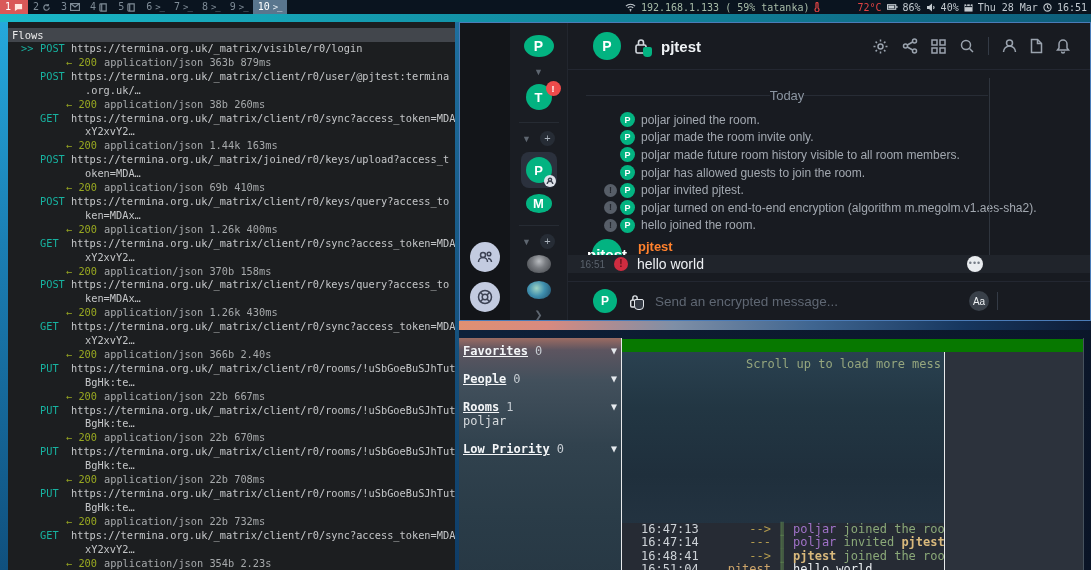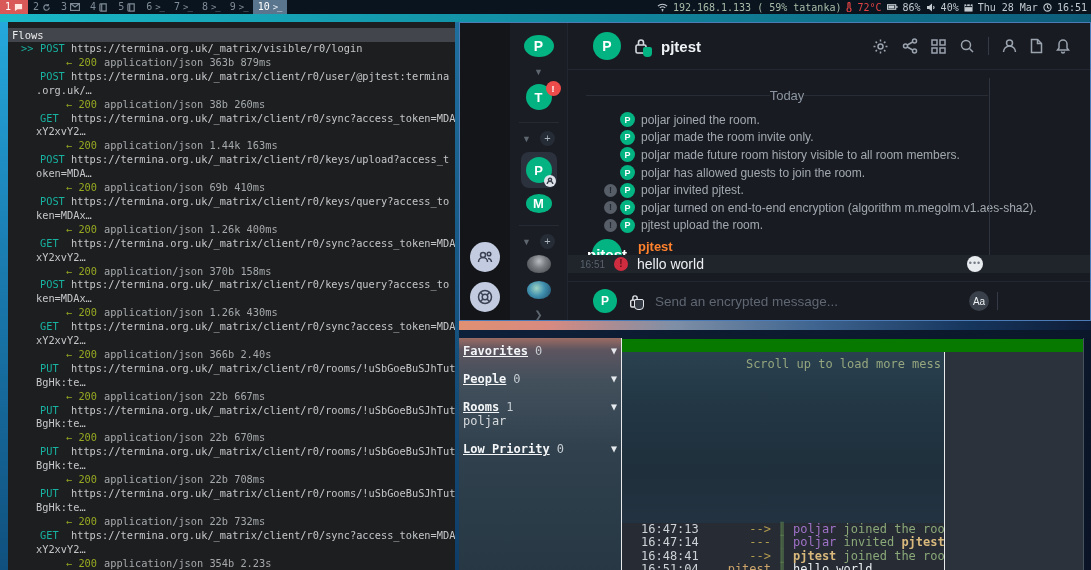--- a/index.html
+++ b/index.html
@@ -22,32 +22,32 @@
   .ws{display:flex;align-items:center;gap:3px;padding:0 5px;height:14px;}
   .ws .wsn{line-height:14px;}
   .ws.urgent{background:#d95858;color:#fff;}
   .ws.urgent svg{stroke:#ffe7e0;}
   .ws.focused{background:#5a768e;color:#fff;}
   .ws svg{stroke:#7e8b96;fill:none;stroke-width:1.3;}
   .wsterm{font-size:9px;letter-spacing:-1px;}
   .ws.focused .wsterm{color:#e6edf3;}
   .tstatus{margin-left:auto;display:flex;align-items:center;gap:5px;padding-right:4px;color:#c3cad0;white-space:pre;}
   .tstatus .net{color:#a8bca8;}
-  .tstatus .temp{color:#e04343;}
+  .tstatus .temp{color:#e04343;margin-left:32px;}
   .tstatus svg{stroke:#c3cad0;fill:none;stroke-width:1.2;}
   .tstatus .thermo svg{stroke:#e04343;}
 
   
   .mitm{position:absolute;left:8px;top:22px;width:447px;height:548px;background:#1c1e20;overflow:hidden;font-size:10.3px;line-height:13.9px;color:#c4c6c8;}
   .mtitle{margin-top:6px;height:14px;line-height:14px;background:#42464c;color:#ebebeb;padding-left:4px;font-size:10.5px;}
   .fline{white-space:pre;padding-left:13px;}
   .fmark{display:inline-block;width:19px;color:#17b2a0;}
   .fmethod{display:inline-block;width:31px;color:#17b2a0;}
   .furl{color:#c4c6c8;}
-  .fline.cont{padding-left:28px;}
+  .fline.cont{padding-left:77px;}
   .fline.cont:empty{display:none;}
   .fline.resp{padding-left:58px;}
   .fcode{color:#98a821;}
   .frest{color:#a6a9ab;margin-left:7px;}
 
   
   .element{position:absolute;left:459px;top:22px;width:632px;height:299px;border:1px solid #4b7cb8;box-sizing:border-box;background:#181b21;display:flex;overflow:hidden;font-family:"Liberation Sans",sans-serif;}
   .rail1{width:50px;background:#131519;position:relative;flex:none;}
   .cbtn{position:absolute;left:10px;width:30px;height:30px;border-radius:50%;background:#c3cbe0;display:flex;align-items:center;justify-content:center;}
   .cbtn svg{stroke:#3c4254;fill:none;stroke-width:1.5;}
@@ -245,21 +245,21 @@
         <div class="fline resp"><span class="fcode">← 200</span><span class="frest">application/json 363b 879ms</span></div>
 
         <div class="fline u1"><span class="fmark"></span><span class="fmethod">POST</span><span class="furl">https://termina.org.uk/_matrix/client/r0/user/@pjtest:termina</span></div>
         <div class="fline cont">.org.uk/…</div>
         <div class="fline resp"><span class="fcode">← 200</span><span class="frest">application/json 38b 260ms</span></div>
 
         <div class="fline u1"><span class="fmark"></span><span class="fmethod">GET</span><span class="furl">https://termina.org.uk/_matrix/client/r0/sync?access_token=MDA</span></div>
         <div class="fline cont">xY2xvY2…</div>
         <div class="fline resp"><span class="fcode">← 200</span><span class="frest">application/json 1.44k 163ms</span></div>
 
-        <div class="fline u1"><span class="fmark"></span><span class="fmethod">POST</span><span class="furl">https://termina.org.uk/_matrix/client/r0/keys/upload?access_t</span></div>
+        <div class="fline u1"><span class="fmark"></span><span class="fmethod">POST</span><span class="furl">https://termina.org.uk/_matrix/joined/r0/keys/upload?access_t</span></div>
         <div class="fline cont">oken=MDA…</div>
         <div class="fline resp"><span class="fcode">← 200</span><span class="frest">application/json 69b 410ms</span></div>
 
         <div class="fline u1"><span class="fmark"></span><span class="fmethod">POST</span><span class="furl">https://termina.org.uk/_matrix/client/r0/keys/query?access_to</span></div>
         <div class="fline cont">ken=MDAx…</div>
         <div class="fline resp"><span class="fcode">← 200</span><span class="frest">application/json 1.26k 400ms</span></div>
 
         <div class="fline u1"><span class="fmark"></span><span class="fmethod">GET</span><span class="furl">https://termina.org.uk/_matrix/client/r0/sync?access_token=MDA</span></div>
         <div class="fline cont">xY2xvY2…</div>
         <div class="fline resp"><span class="fcode">← 200</span><span class="frest">application/json 370b 158ms</span></div>
@@ -449,21 +449,21 @@
 
             <div class="event">
               <span class="evicon on">!</span>
               <span class="av evav">P</span>
               <span class="evtext">poljar turned on end-to-end encryption (algorithm m.megolm.v1.aes-sha2).</span>
             </div>
 
             <div class="event">
               <span class="evicon on">!</span>
               <span class="av evav">P</span>
-              <span class="evtext">pjtest upload the room.</span>
+              <span class="evtext">hello joined the room.</span>
             </div>
           </div>
         <div class="msgblock">
           <div class="av msgav">pjtest</div>
           <div class="sender">pjtest</div>
           <div class="msgrow">
             <span class="ts">16:51</span>
             <span class="rshield">!</span>
             <span class="msgtext">hello world</span>
             <span class="dots">•••</span>

